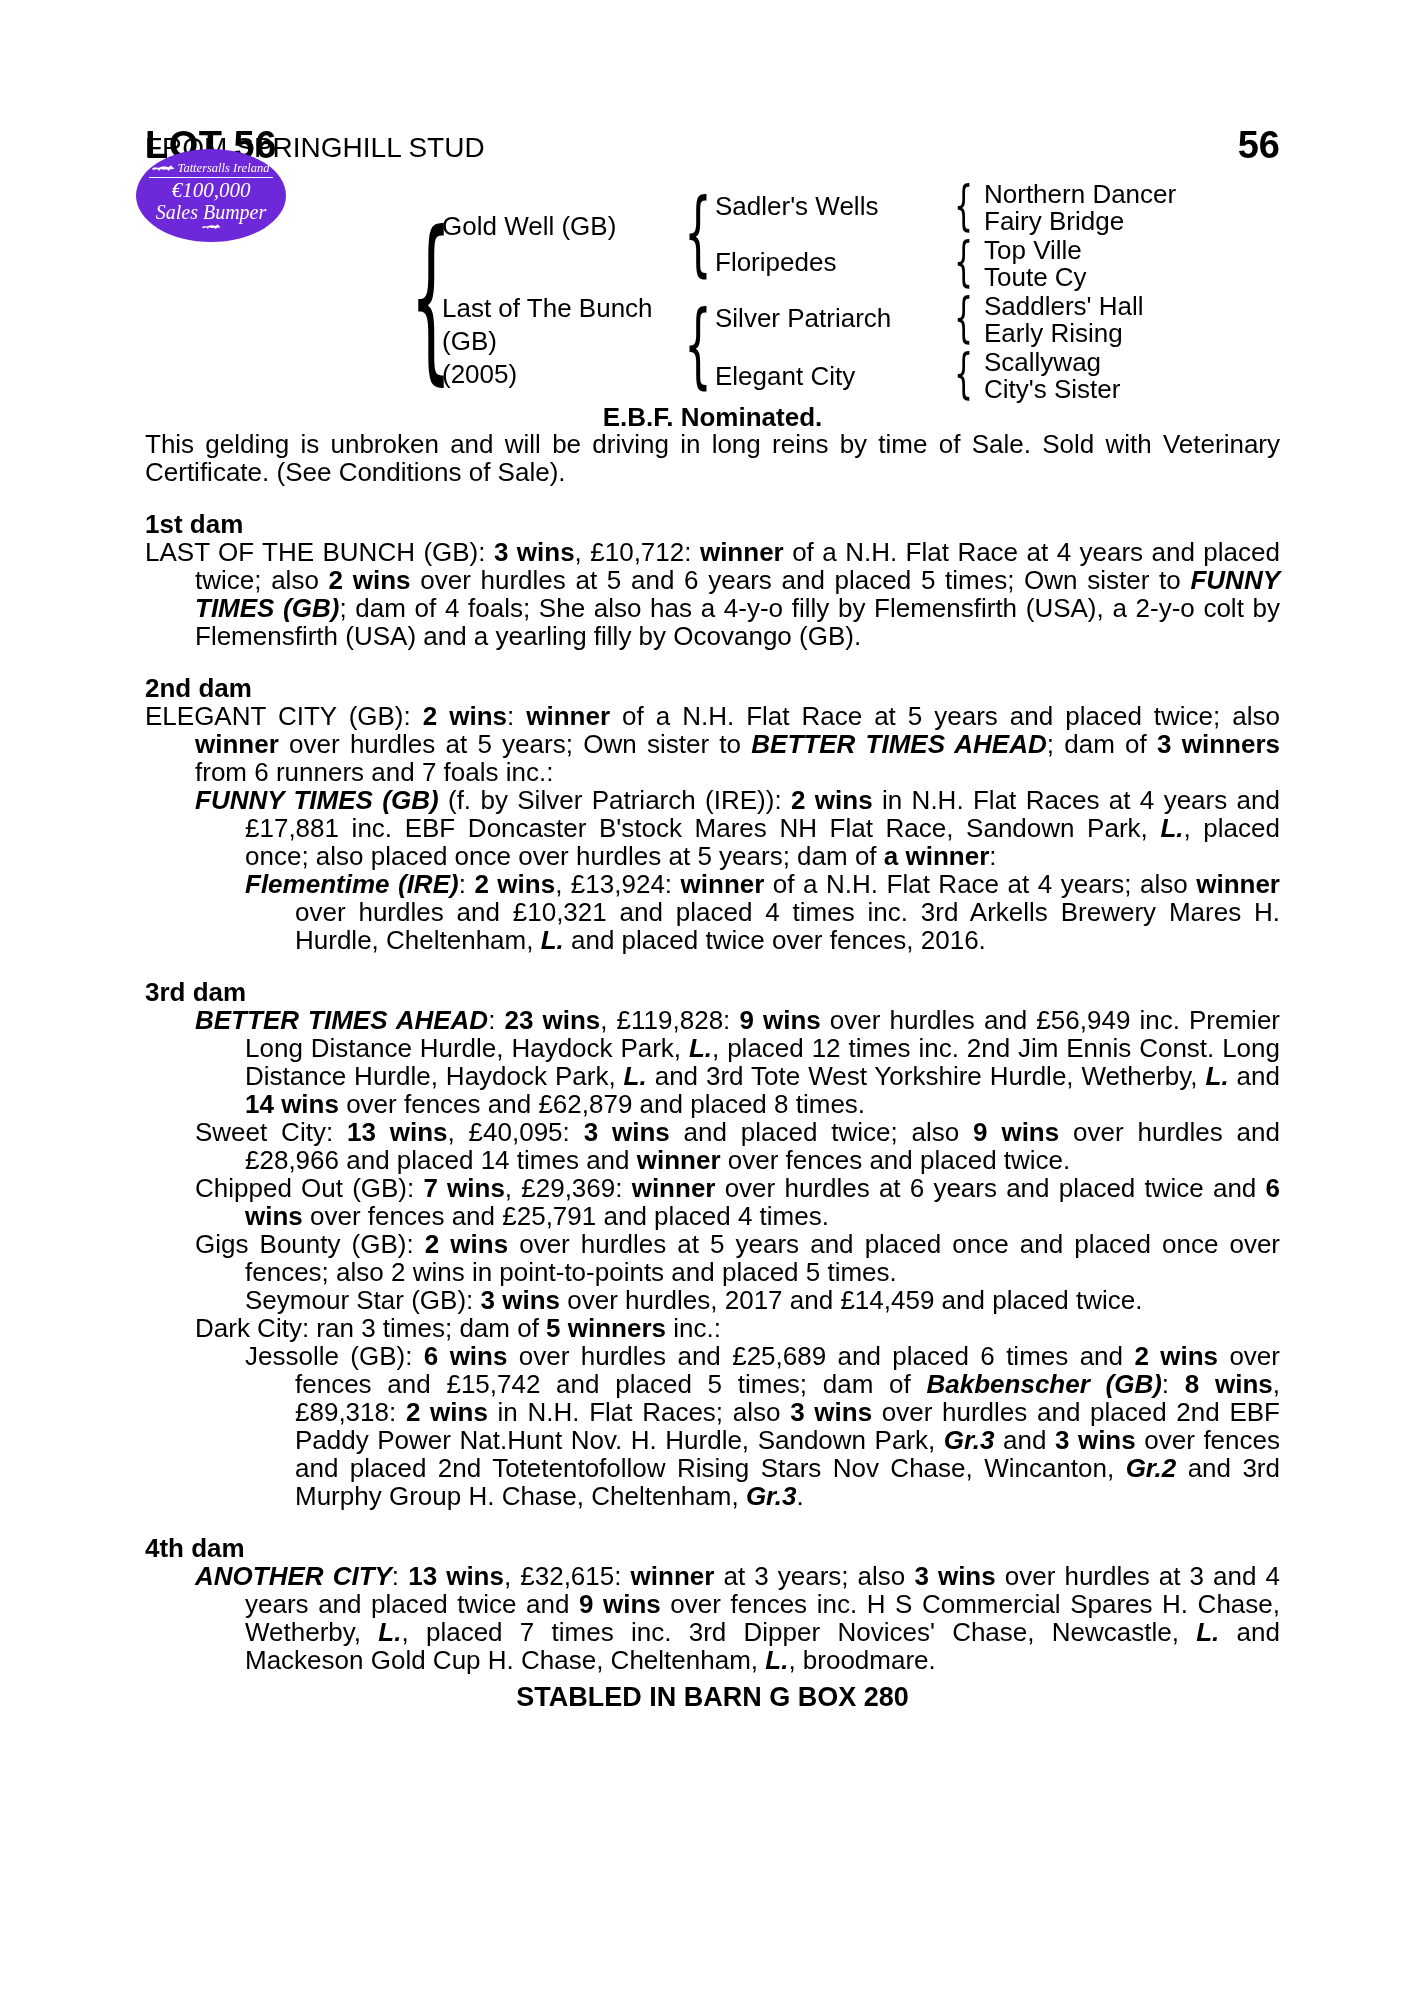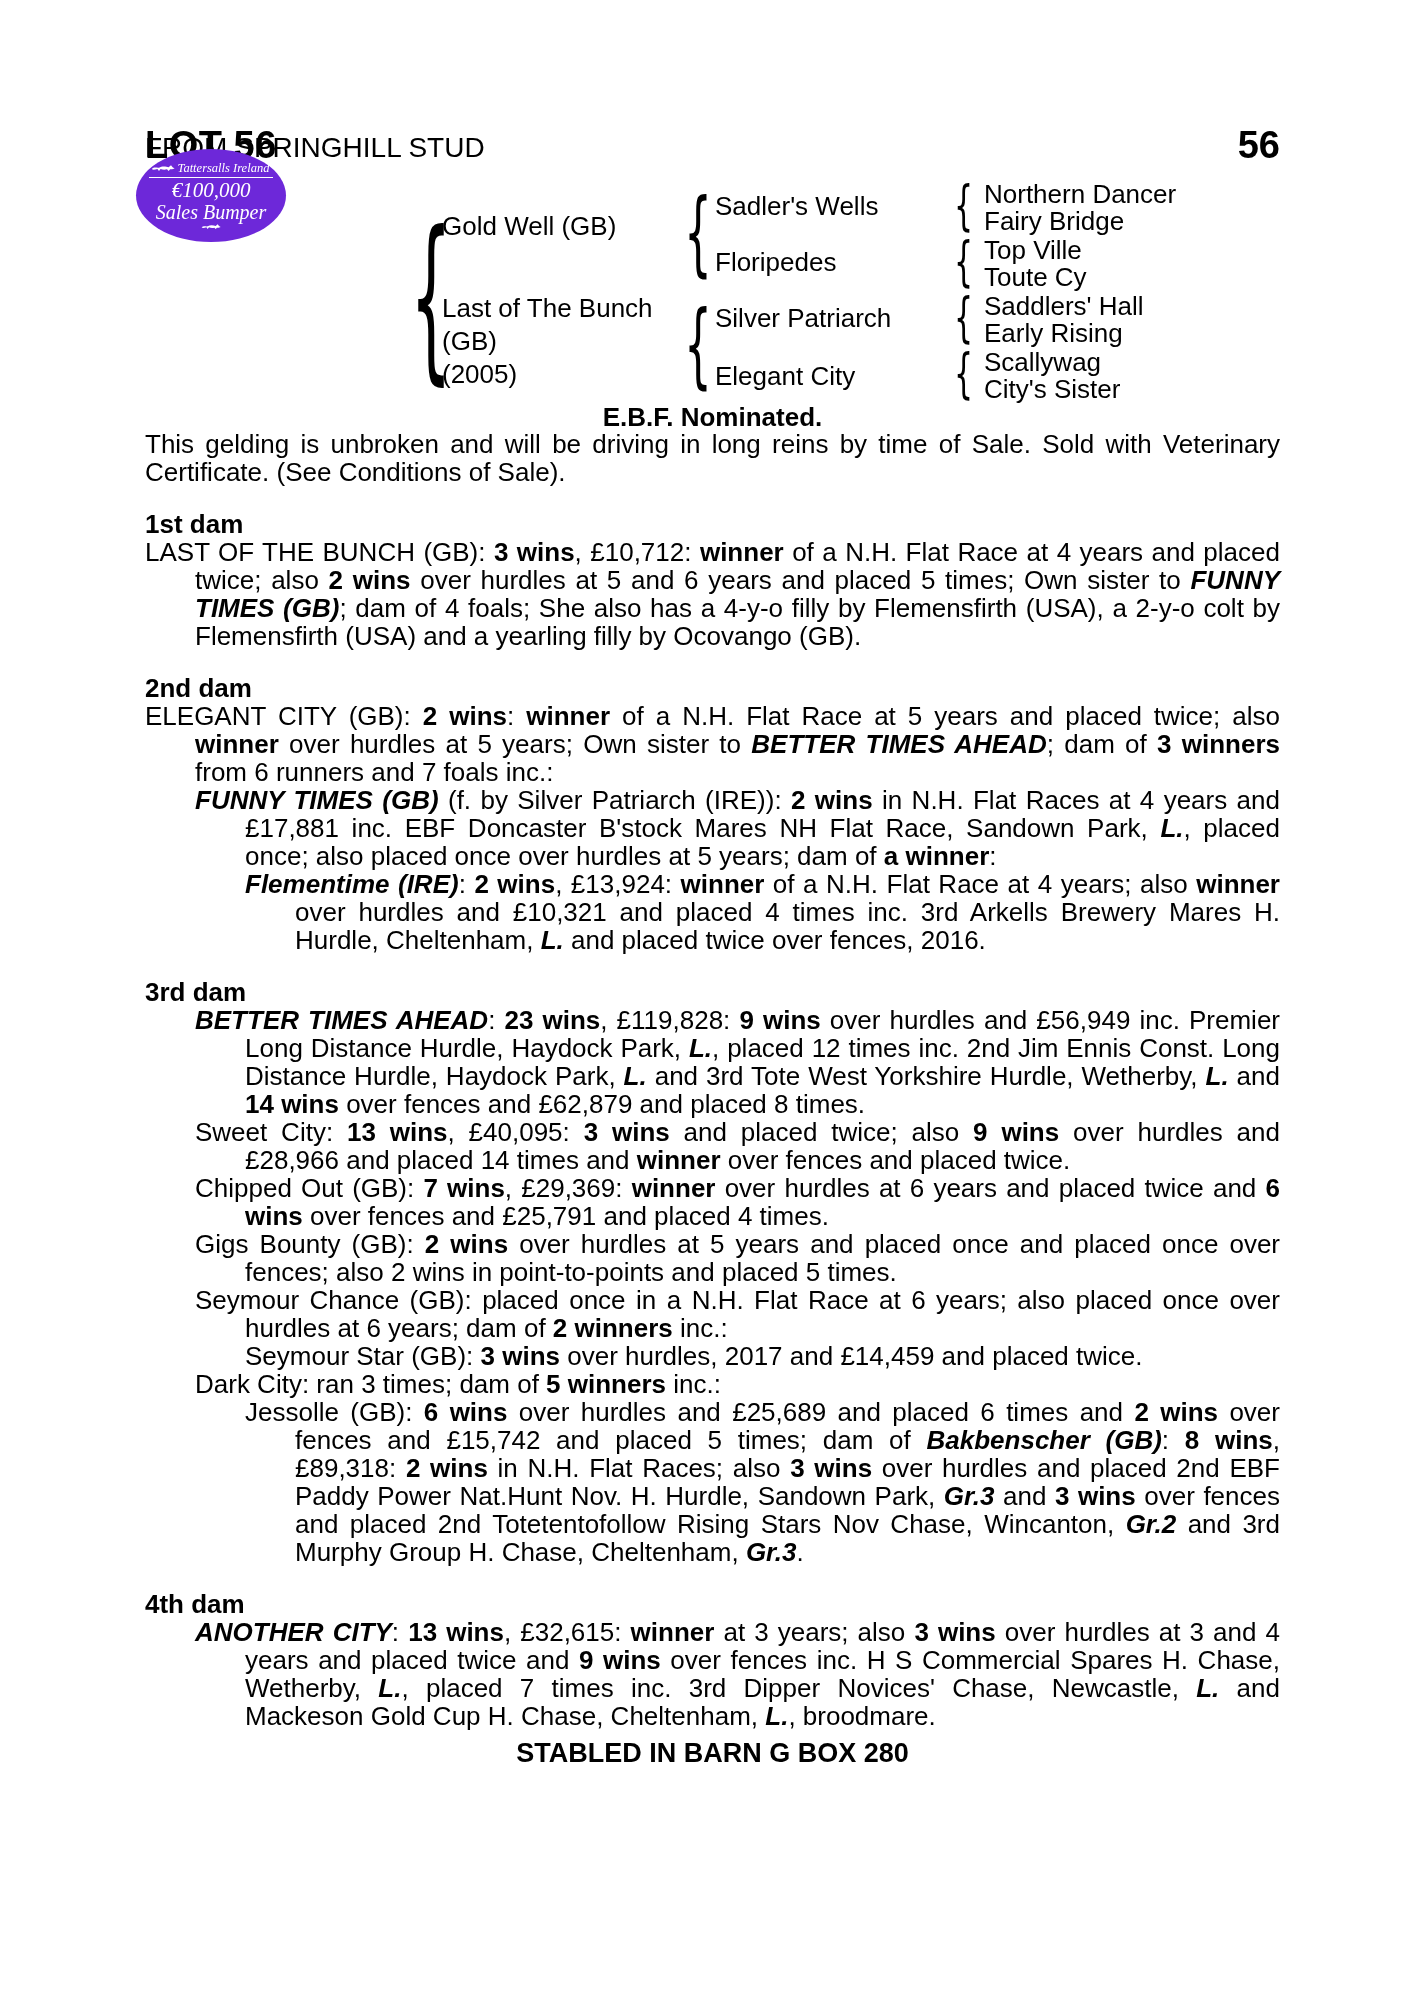--- a/index.html
+++ b/index.html
@@ -124,21 +124,20 @@
         <p class="entry lvl1"><span>LAST OF THE BUNCH (GB): </span><span class="seg-b">3 wins</span><span>, £10,712: </span><span class="seg-b">winner</span><span> of a N.H. Flat Race at 4 years and placed twice; also </span><span class="seg-b">2 wins</span><span> over hurdles at 5 and 6 years and placed 5 times; Own sister to </span><span class="seg-bi">FUNNY TIMES (GB)</span><span>; dam of 4 foals; She also has a 4-y-o filly by Flemensfirth (USA), a 2-y-o colt by Flemensfirth (USA) and a yearling filly by Ocovango (GB).</span></p>
         <div class="dam-heading">2nd dam</div>
         <p class="entry lvl1"><span>ELEGANT CITY (GB): </span><span class="seg-b">2 wins</span><span>: </span><span class="seg-b">winner</span><span> of a N.H. Flat Race at 5 years and placed twice; also </span><span class="seg-b">winner</span><span> over hurdles at 5 years; Own sister to </span><span class="seg-bi">BETTER TIMES AHEAD</span><span>; dam of </span><span class="seg-b">3 winners</span><span> from 6 runners and 7 foals inc.:</span></p>
         <p class="entry lvl2"><span class="seg-bi">FUNNY TIMES (GB)</span><span> (f. by Silver Patriarch (IRE)): </span><span class="seg-b">2 wins</span><span> in N.H. Flat Races at 4 years and £17,881 inc. EBF Doncaster B'stock Mares NH Flat Race, Sandown Park, </span><span class="seg-bi">L.</span><span>, placed once; also placed once over hurdles at 5 years; dam of </span><span class="seg-b">a winner</span><span>:</span></p>
         <p class="entry lvl3"><span class="seg-bi">Flementime (IRE)</span><span>: </span><span class="seg-b">2 wins</span><span>, £13,924: </span><span class="seg-b">winner</span><span> of a N.H. Flat Race at 4 years; also </span><span class="seg-b">winner</span><span> over hurdles and £10,321 and placed 4 times inc. 3rd Arkells Brewery Mares H. Hurdle, Cheltenham, </span><span class="seg-bi">L.</span><span> and placed twice over fences, 2016.</span></p>
         <div class="dam-heading">3rd dam</div>
         <p class="entry lvl2"><span class="seg-bi">BETTER TIMES AHEAD</span><span>: </span><span class="seg-b">23 wins</span><span>, £119,828: </span><span class="seg-b">9 wins</span><span> over hurdles and £56,949 inc. Premier Long Distance Hurdle, Haydock Park, </span><span class="seg-bi">L.</span><span>, placed 12 times inc. 2nd Jim Ennis Const. Long Distance Hurdle, Haydock Park, </span><span class="seg-bi">L.</span><span> and 3rd Tote West Yorkshire Hurdle, Wetherby, </span><span class="seg-bi">L.</span><span> and </span><span class="seg-b">14 wins</span><span> over fences and £62,879 and placed 8 times.</span></p>
         <p class="entry lvl2"><span>Sweet City: </span><span class="seg-b">13 wins</span><span>, £40,095: </span><span class="seg-b">3 wins</span><span> and placed twice; also </span><span class="seg-b">9 wins</span><span> over hurdles and £28,966 and placed 14 times and </span><span class="seg-b">winner</span><span> over fences and placed twice.</span></p>
         <p class="entry lvl2"><span>Chipped Out (GB): </span><span class="seg-b">7 wins</span><span>, £29,369: </span><span class="seg-b">winner</span><span> over hurdles at 6 years and placed twice and </span><span class="seg-b">6 wins</span><span> over fences and £25,791 and placed 4 times.</span></p>
         <p class="entry lvl2"><span>Gigs Bounty (GB): </span><span class="seg-b">2 wins</span><span> over hurdles at 5 years and placed once and placed once over fences; also 2 wins in point-to-points and placed 5 times.</span></p>
-        <p class="entry lvl2"><span>Seymour Chance (GB): placed once in a N.H. Flat Race at 6 years; also placed once over hurdles at 6 years; dam of </span><span class="seg-b">2 winners</span><span> inc.:</span></p>
         <p class="entry lvl3"><span>Seymour Star (GB): </span><span class="seg-b">3 wins</span><span> over hurdles, 2017 and £14,459 and placed twice.</span></p>
         <p class="entry lvl2"><span>Dark City: ran 3 times; dam of </span><span class="seg-b">5 winners</span><span> inc.:</span></p>
         <p class="entry lvl3"><span>Jessolle (GB): </span><span class="seg-b">6 wins</span><span> over hurdles and £25,689 and placed 6 times and </span><span class="seg-b">2 wins</span><span> over fences and £15,742 and placed 5 times; dam of </span><span class="seg-bi">Bakbenscher (GB)</span><span>: </span><span class="seg-b">8 wins</span><span>, £89,318: </span><span class="seg-b">2 wins</span><span> in N.H. Flat Races; also </span><span class="seg-b">3 wins</span><span> over hurdles and placed 2nd EBF Paddy Power Nat.Hunt Nov. H. Hurdle, Sandown Park, </span><span class="seg-bi">Gr.3</span><span> and </span><span class="seg-b">3 wins</span><span> over fences and placed 2nd Totetentofollow Rising Stars Nov Chase, Wincanton, </span><span class="seg-bi">Gr.2</span><span> and 3rd Murphy Group H. Chase, Cheltenham, </span><span class="seg-bi">Gr.3</span><span>.</span></p>
         <div class="dam-heading">4th dam</div>
         <p class="entry lvl2"><span class="seg-bi">ANOTHER CITY</span><span>: </span><span class="seg-b">13 wins</span><span>, £32,615: </span><span class="seg-b">winner</span><span> at 3 years; also </span><span class="seg-b">3 wins</span><span> over hurdles at 3 and 4 years and placed twice and </span><span class="seg-b">9 wins</span><span> over fences inc. H S Commercial Spares H. Chase, Wetherby, </span><span class="seg-bi">L.</span><span>, placed 7 times inc. 3rd Dipper Novices' Chase, Newcastle, </span><span class="seg-bi">L.</span><span> and Mackeson Gold Cup H. Chase, Cheltenham, </span><span class="seg-bi">L.</span><span>, broodmare.</span></p>
       </div>
     <div class="stable-line">STABLED IN BARN G BOX 280</div>
   </div>
 
 </div>

